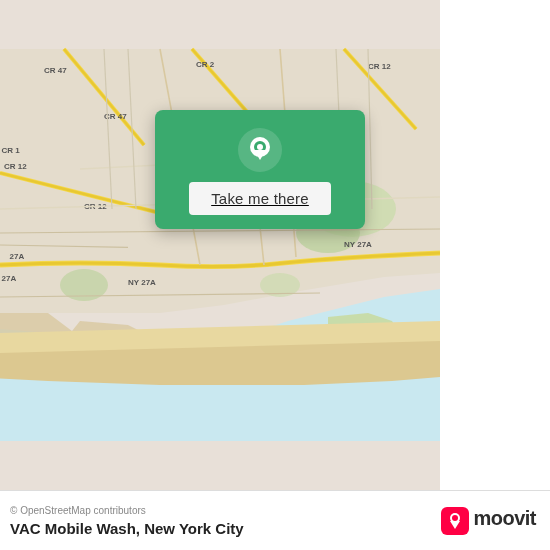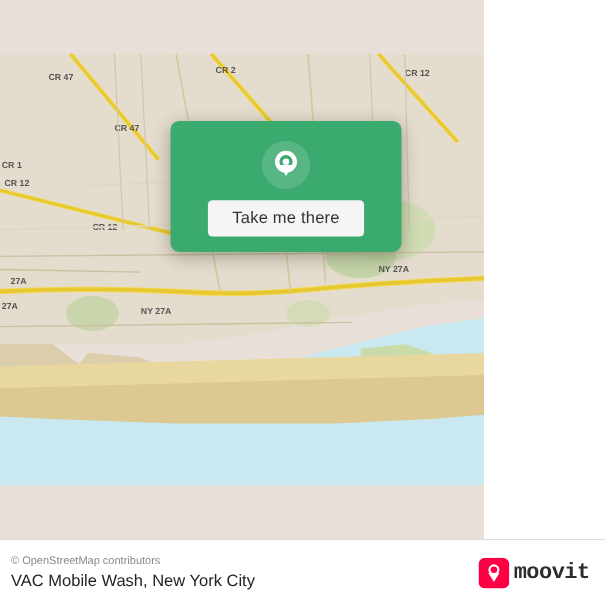--- a/index.html
+++ b/index.html
@@ -35,20 +35,21 @@
       left: 155px;
       width: 210px;
       background-color: #3aaa6e;
       border-radius: 8px;
       display: flex;
       flex-direction: column;
       align-items: center;
       padding: 18px 16px 14px;
       box-shadow: 0 4px 16px rgba(0,0,0,0.28);
       z-index: 10;
+      text-decoration: underline;
     }
 
     #location-pin-icon {
       width: 44px;
       height: 44px;
       margin-bottom: 10px;
     }
 
     #take-me-there-btn {
       background-color: #f5f5f5;
@@ -81,28 +82,27 @@
 
     #osm-attribution {
       font-size: 10px;
       color: #888;
       margin-bottom: 4px;
     }
 
     #place-name {
       font-size: 15px;
       color: #222;
-      font-weight: 400;
+      font-weight: 700;
     }
 
     #moovit-logo {
       display: flex;
-      align-items: center;
+      align-items: flex-start;
       gap: 4px;
-      font-family: Liberation Mono, monospace;
     }
 
     #moovit-icon {
       width: 28px;
       height: 28px;
     }
 
     #moovit-text {
       font-size: 20px;
       font-weight: bold;

